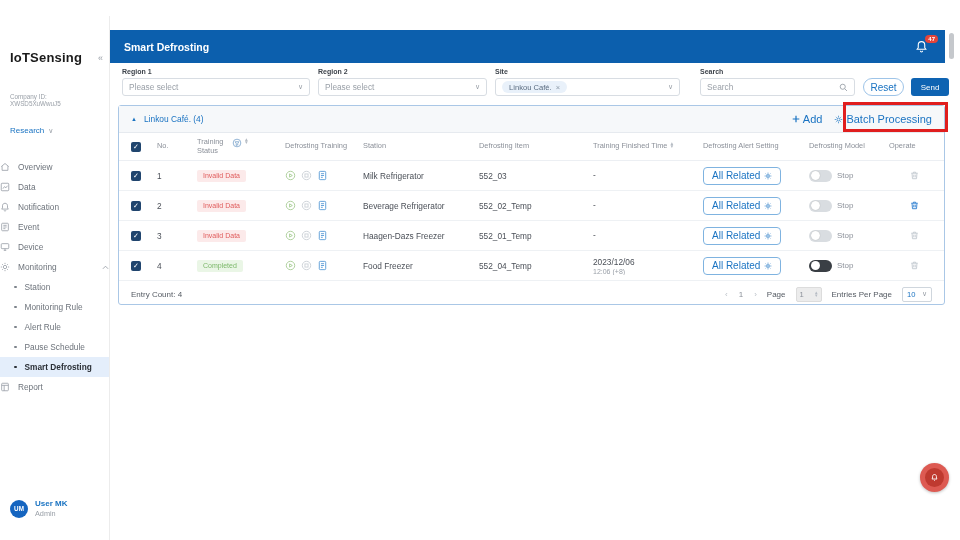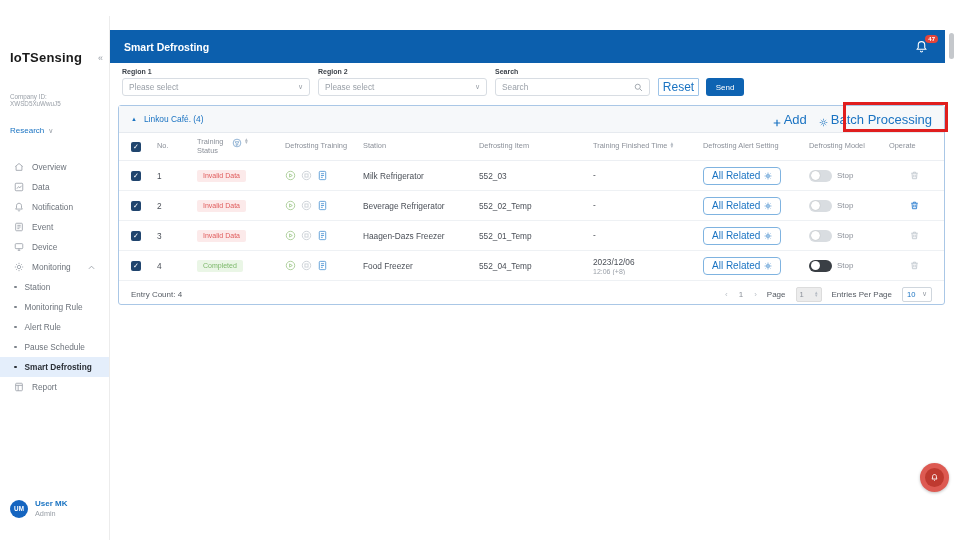--- a/index.html
+++ b/index.html
@@ -11,21 +11,21 @@
   .sidebar { position:absolute; left:0; top:16px; width:110px; height:540px;
     border-right:1px solid #ececec; background:#fff; }
   .brand-row { display:flex; align-items:center; justify-content:space-between;
     padding:34px 6px 0 10px; }
   .brand { font-size:13px; font-weight:bold; color:#1a1a1a; letter-spacing:.2px; }
   .collapse-ic { font-size:9px; color:#9aa0a8; cursor:pointer; }
   .company { padding:28px 10px 0 10px; }
   .company-id { font-size:6.3px; color:#9aa0a8; }
   .org-row { margin-top:19px; font-size:8px; color:#1a73c2; display:flex; align-items:center; gap:4px; }
   .nav { margin-top:22px; }
-  .nav-item { display:flex; align-items:center; gap:8px; height:20px; padding:0 14px;
+  .nav-item { display:flex; align-items:center; gap:8px; height:20px; padding:0 0;
     font-size:8.3px; color:#6d737b; cursor:pointer; }
   .nav-item svg { flex:0 0 auto; }
   .nav-item .grow { flex:1; }
   .nav-sub { display:flex; align-items:center; gap:8px; height:20px; padding:0 10px 0 14px;
     font-size:8.3px; color:#6d737b; cursor:pointer; }
   .dot { width:2.5px; height:2.5px; background:#7d838b; border-radius:50%; flex:0 0 auto; }
   .nav-sub.active { background:#e4eefb; color:#2a2f36; font-weight:bold; }
   .nav-sub.active .dot { background:#2a2f36; }
   .user-block { position:absolute; left:10px; bottom:38px; display:flex; gap:7px; align-items:center; }
   .avatar { width:18px; height:18px; border-radius:50%; background:#1565c0; color:#fff;
@@ -53,33 +53,33 @@
   .w1 { width:188px; } .w2 { width:169px; } .w3 { width:185px; margin-right:12px; } .w4 { width:155px; }
   .chev { font-size:7px; color:#9aa0a8; }
   .site-tag { background:#e9f1fa; border-radius:9px; padding:1.5px 7px; font-size:7.6px;
     color:#5a6c80; display:flex; align-items:center; gap:4px; }
   .tag-x { color:#8d9aa8; font-size:7.5px; cursor:pointer; }
   .search-input { border:0; outline:0; flex:1; font-size:8.3px; color:#4a4f57; background:transparent;
     font-family:inherit; min-width:0; }
   .search-input::placeholder { color:#9aa0a8; }
   .fbtns { display:flex; gap:7px; align-items:flex-end; padding-bottom:0; margin-left:0; }
   .btn-reset { width:41px; height:18px; border:1px solid #9ec4e8; color:#1a73c2; background:#fff;
-    border-radius:1px; font-size:12px; cursor:pointer; font-family:inherit;margin-top:8px; }
+    border-radius:9px; font-size:10px; cursor:pointer; font-family:inherit;margin-top:8px; }
   .btn-send { width:38px; height:18px; border:0; color:#fff; background:#0e63b2;
     border-radius:3px; font-size:8px; cursor:pointer; font-family:inherit; }
 
   
   .panel { position:absolute; left:118px; top:105px; width:827px; height:200px;
     border:1px solid #aac7e6; border-radius:3px; background:#fff; }
   .panel-head { height:27px; background:#f6f8fa; border-bottom:1px solid #e6eaef;
     display:flex; align-items:center; justify-content:space-between; padding:0 12px; }
   .group-title { color:#1a73c2; font-size:8.4px; display:flex; align-items:center; gap:7px; cursor:pointer; }
   .tri-up { font-size:6px; color:#1a73c2; }
   .head-actions { display:flex; align-items:center; gap:12px; }
-  .link-act { color:#1a73c2; font-size:13px; display:flex; align-items:flex-end; gap:3px; cursor:pointer; }
+  .link-act { color:#1a73c2; font-size:11px; display:flex; align-items:center; gap:3px; cursor:pointer; }
 
   .thead, .tr { display:grid;
     grid-template-columns:38px 40px 88px 78px 116px 114px 110px 106px 80px 55px; align-items:center; }
   .thead { height:28px; border-bottom:1px solid #eceff3; font-size:7.4px; color:#8b9099; }
   .th { padding-right:4px; display:flex; align-items:flex-start; gap:3px; line-height:1.15; }
   .th-wrap { width:32px; white-space:normal; }
   .sorter { display:flex; flex-direction:column; line-height:.55; font-size:5.5px; color:#b6bcc4; }
   .tr { height:30px; border-bottom:1px solid #eef1f4; font-size:8.3px; color:#4a4f57; }
   .td { padding-right:4px; overflow:hidden; }
   .c-center { display:flex; justify-content:center; }
@@ -245,20 +245,31 @@
       </div>
     </div>
     <div class="fgroup">
       <span class="flabel">Region 2</span>
       <div class="fctrl w2">
         <span class="grow">Please select</span>
         <span class="chev">∨</span>
       </div>
     </div>
     <div class="fgroup">
+      <span class="flabel">Site</span>
+      <div class="fctrl w3">
+        <span class="site-tag">
+          <span>Linkou Café.</span>
+          <span class="tag-x">×</span>
+        </span>
+        <span class="grow"></span>
+        <span class="chev">∨</span>
+      </div>
+    </div>
+    <div class="fgroup">
       <span class="flabel">Search</span>
       <div class="fctrl w4">
         <input class="search-input" placeholder="Search" style="">
         <svg width="9" height="9" viewBox="0 0 12 12" fill="none" stroke="#9aa0a8" stroke-width="1.2">
             <circle cx="5" cy="5" r="3.4"></circle>
             <path d="M7.6 7.6 10.6 10.6"></path>
           </svg>
       </div>
     </div>
     <div class="fbtns">

